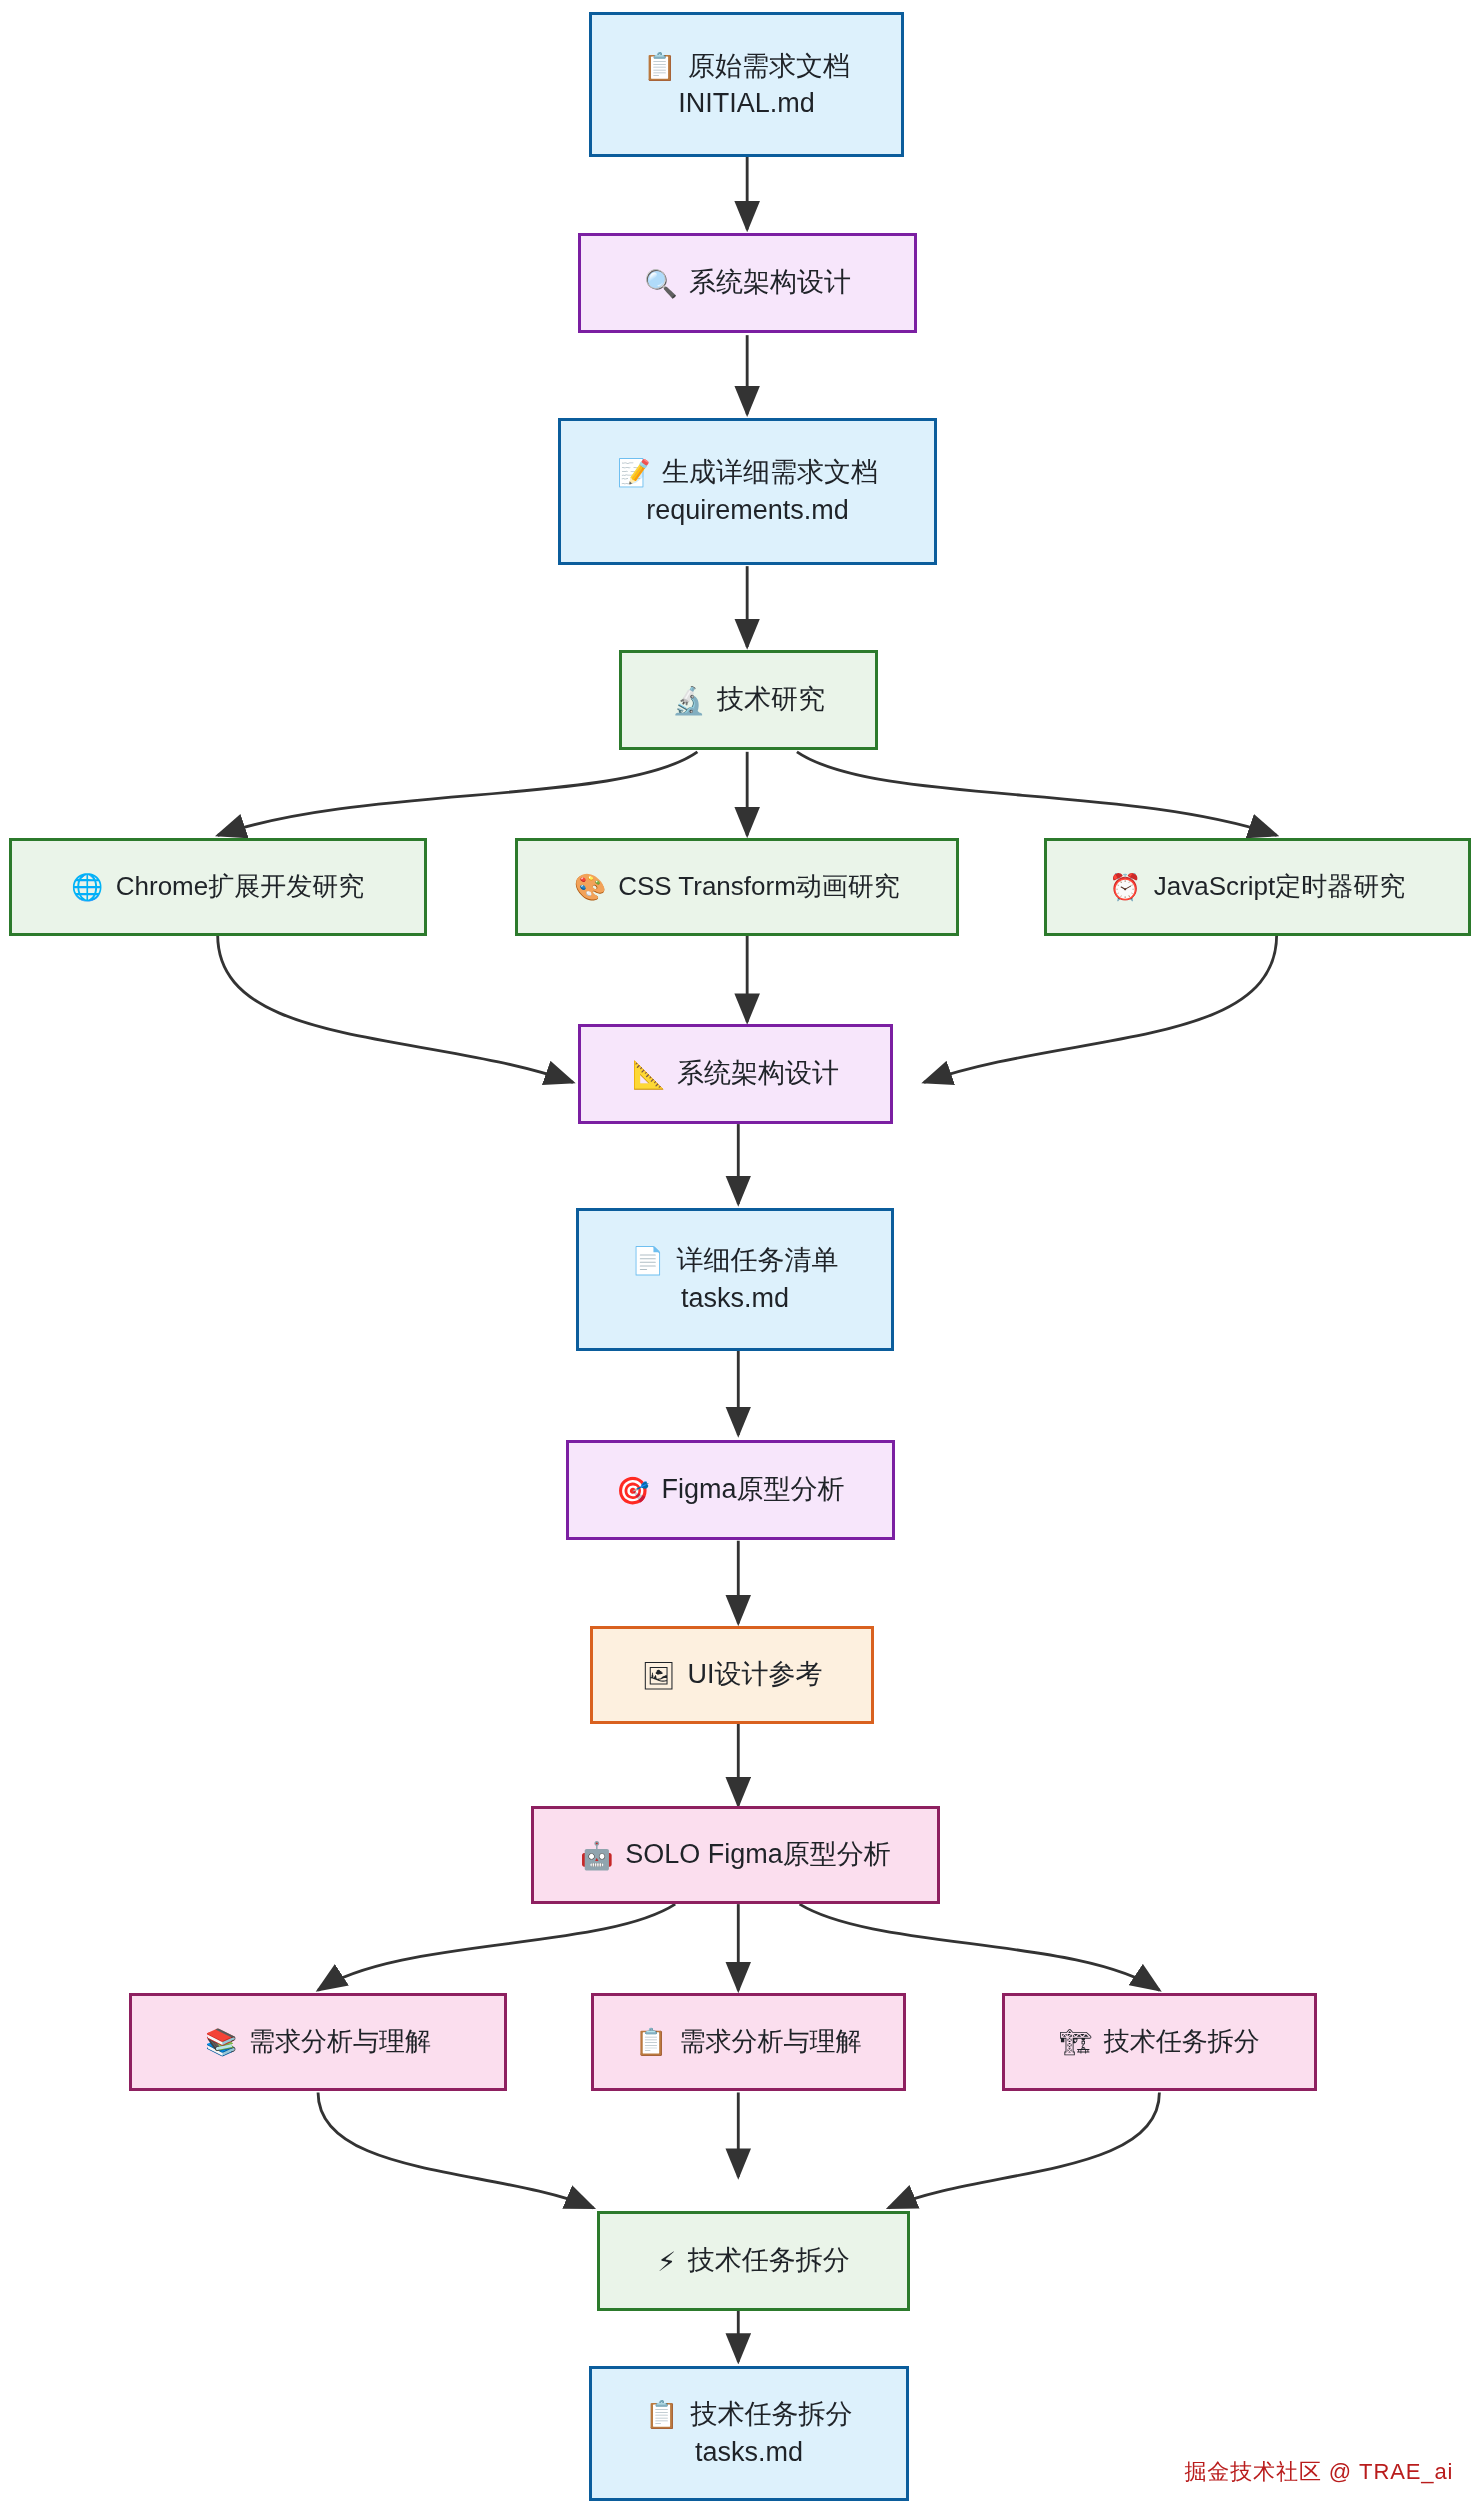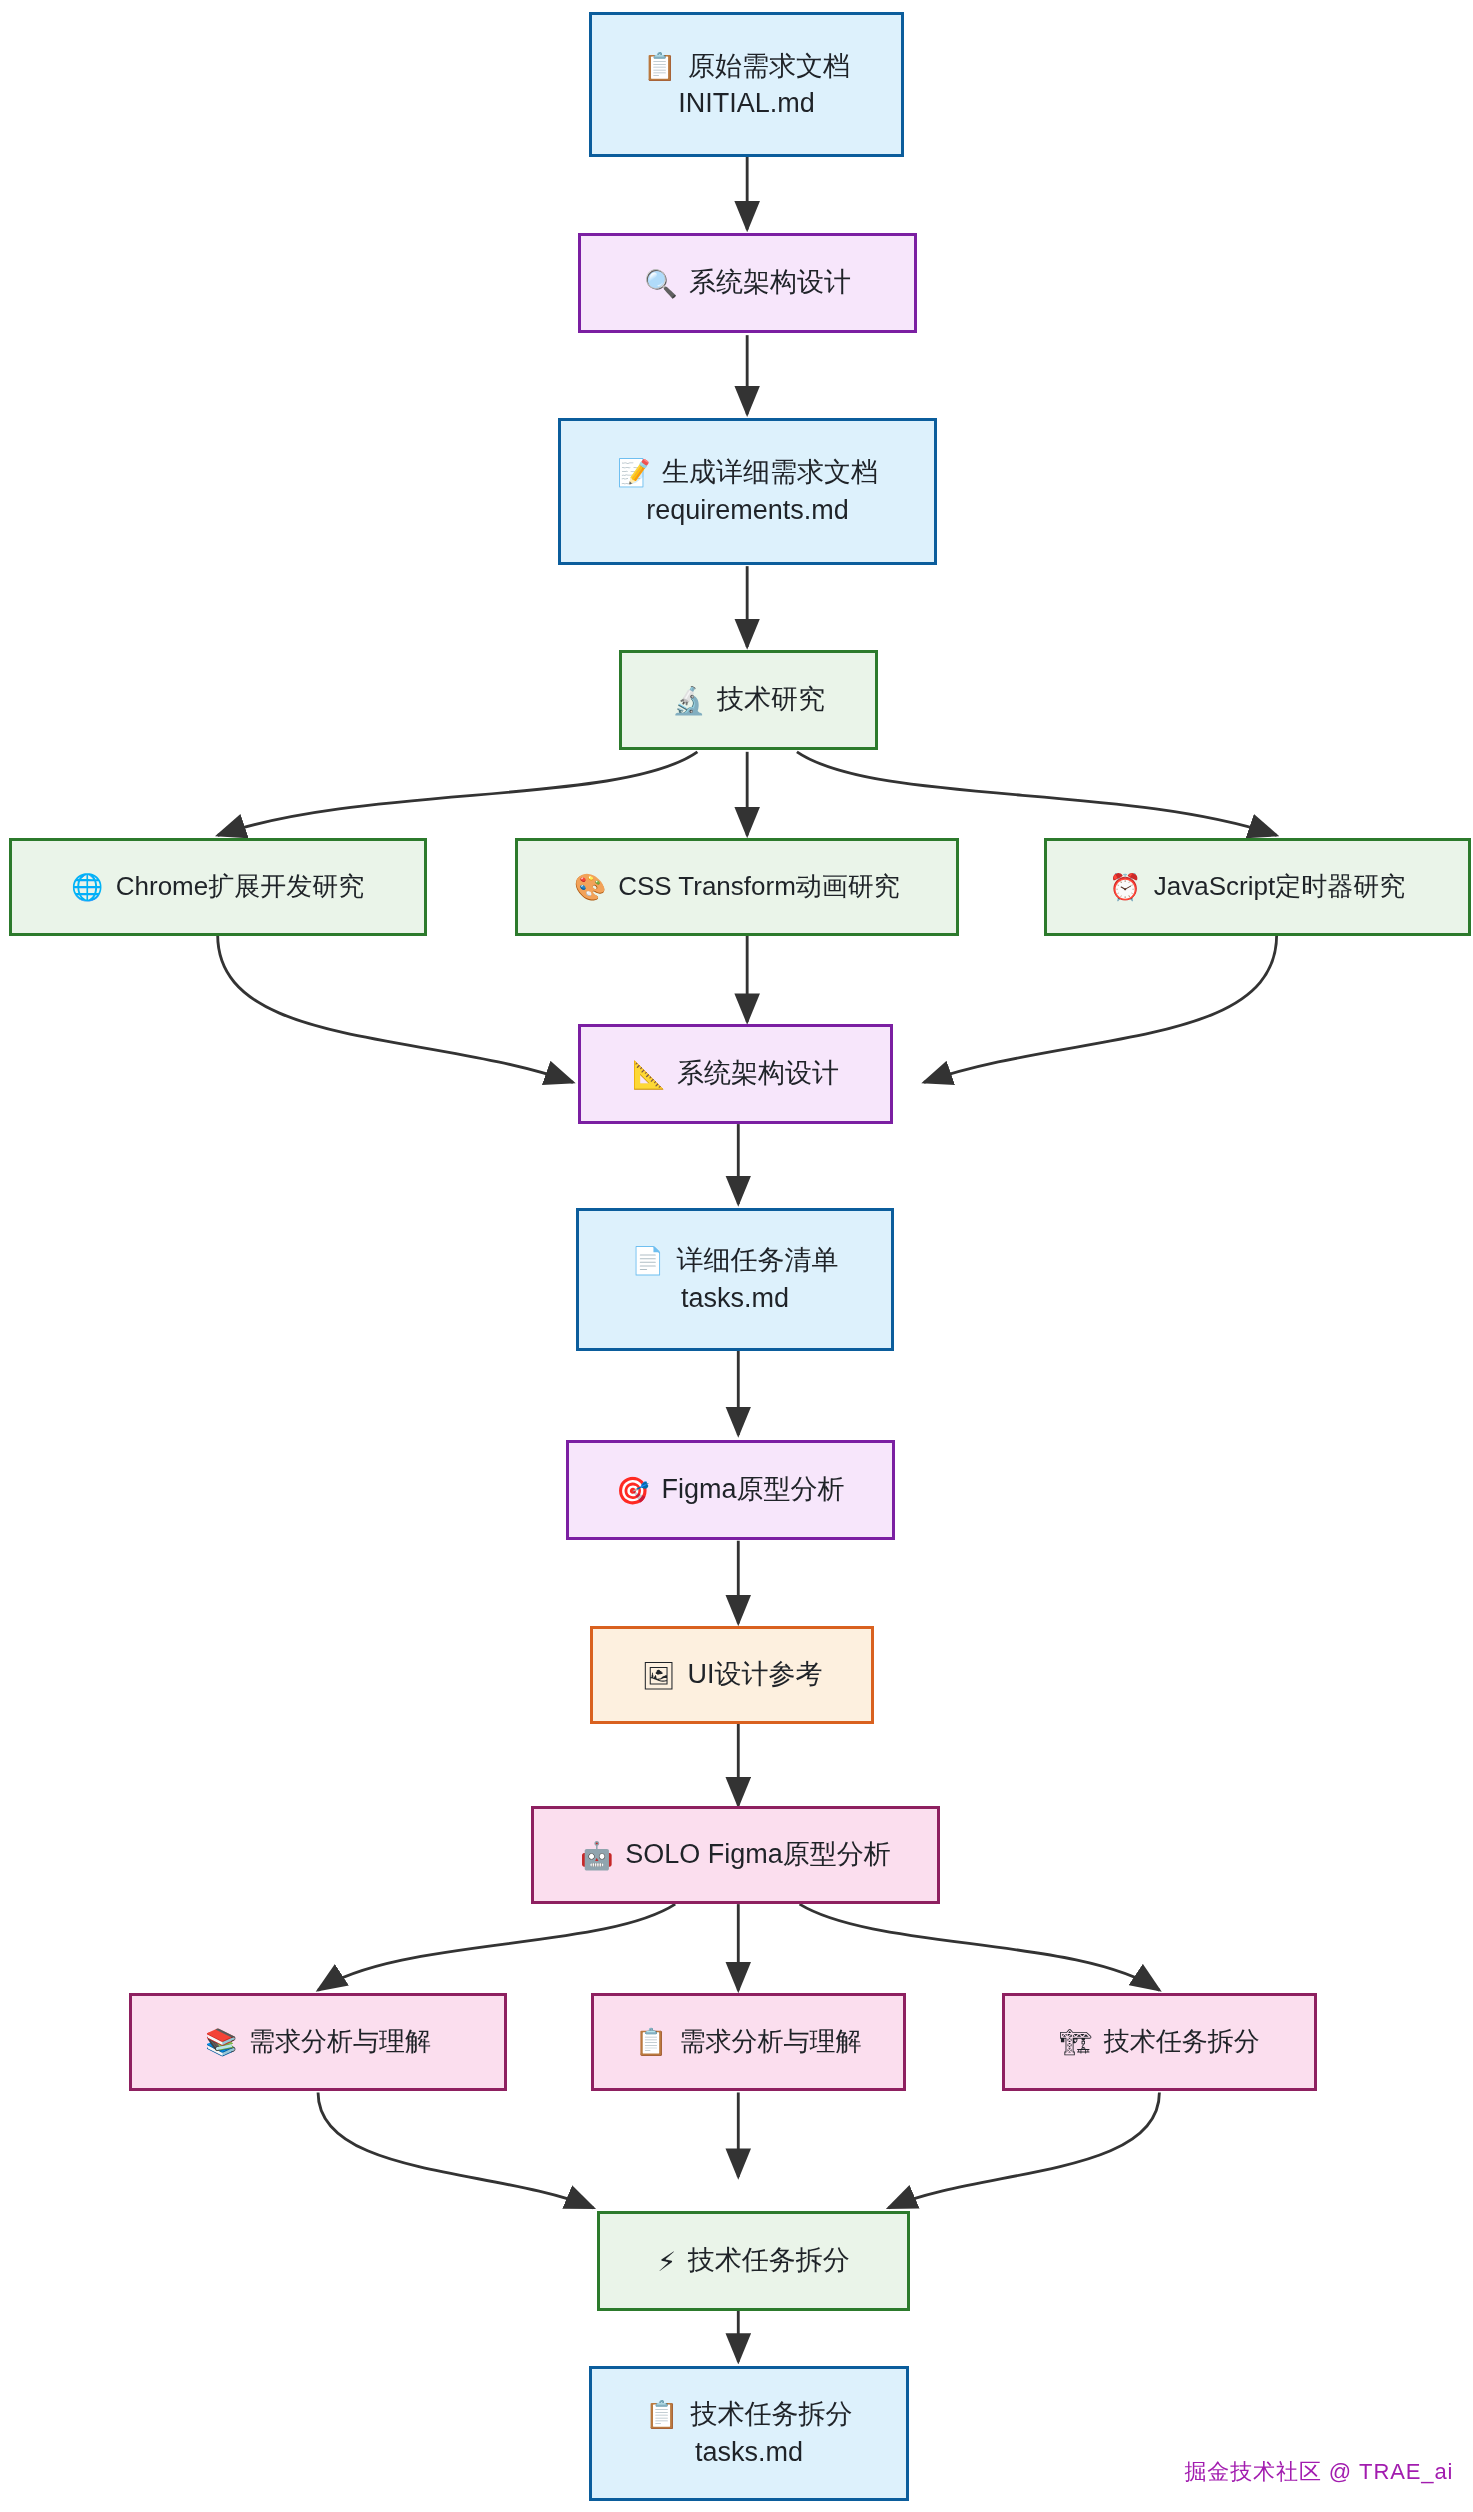--- a/index.html
+++ b/index.html
@@ -63,21 +63,21 @@
   .t-sdoc  { background: #fbdeee; border-color: #8e2060; }
 
   .fs-lg { font-size: 27px; }
   .fs-md { font-size: 26px; }
 
   #watermark {
     position: absolute;
     right: 19.6px;
     bottom: 25px;
     font-size: 22px;
-    color: #a21caf;
+    color: #b91c1c;
     letter-spacing: 0.9px;
     white-space: nowrap;
     z-index: 5;
   }
 </style>
 </head>
 <body>
 
 <div id="canvas">
 

